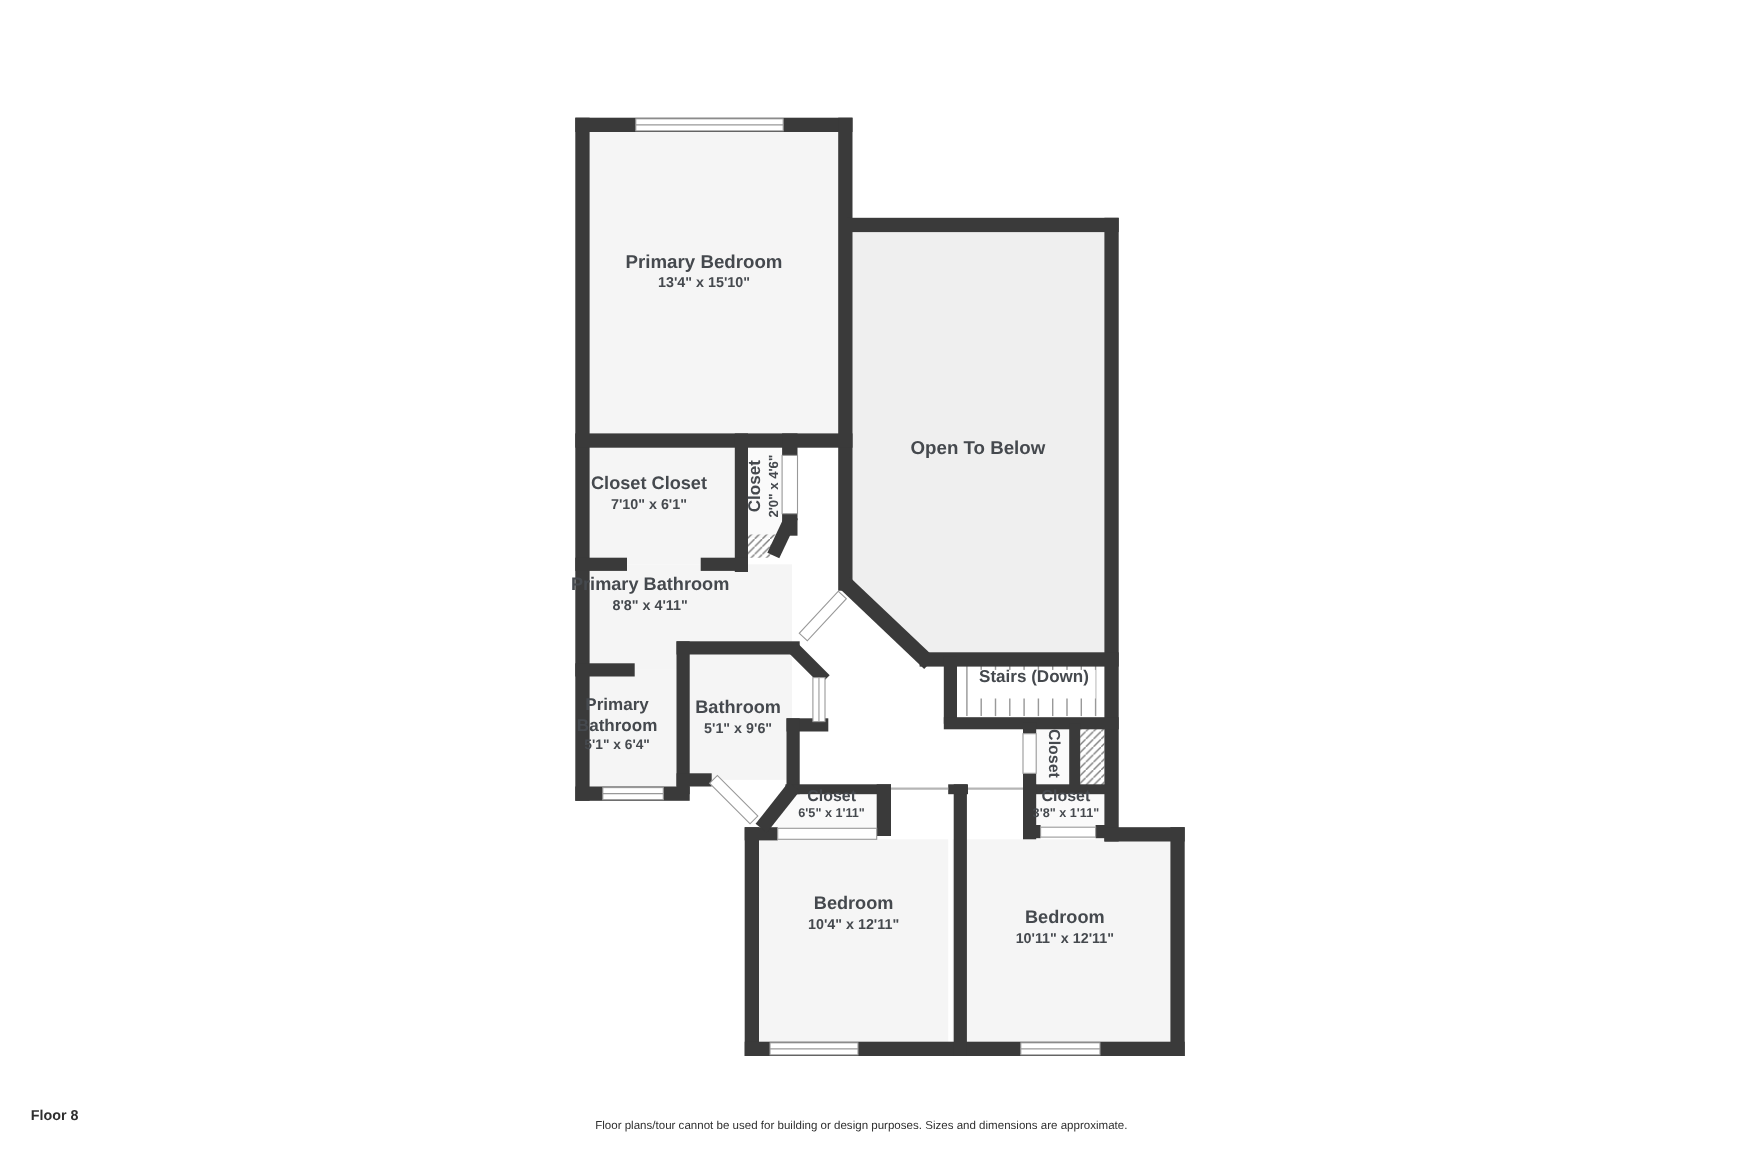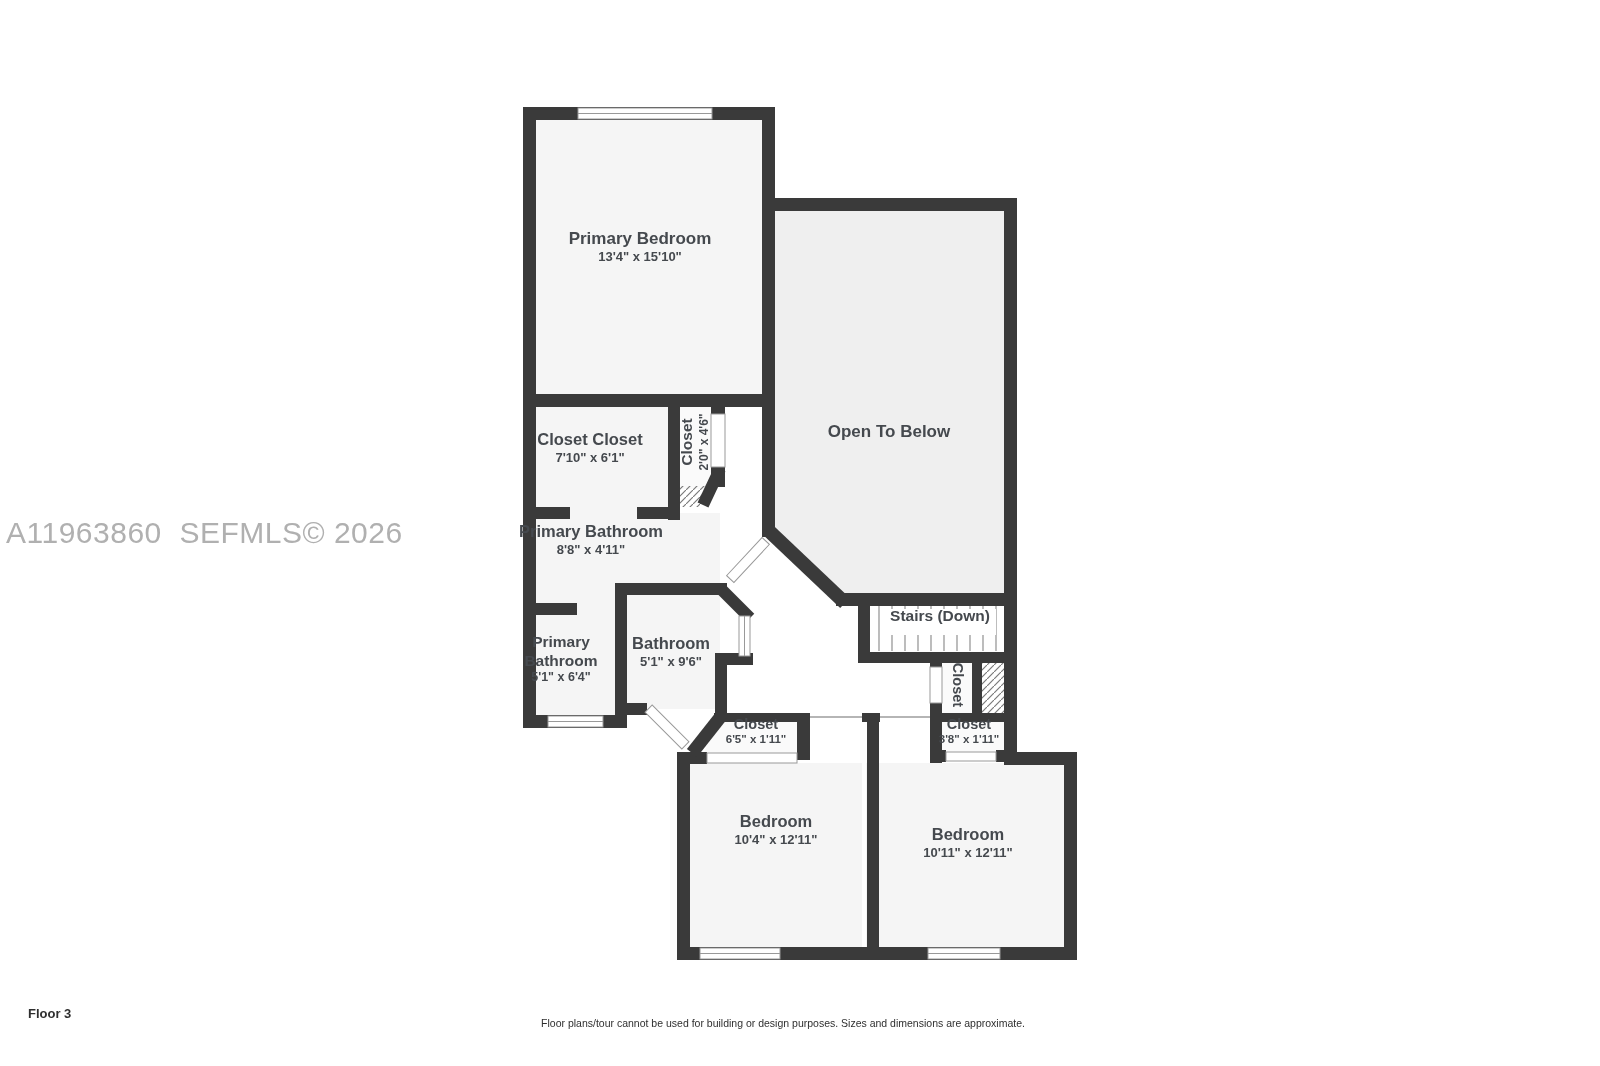--- a/index.html
+++ b/index.html
@@ -147,21 +147,21 @@
       <rect x="722" y="555" width="52" height="10" fill="#fff" stroke="#999" stroke-width="1"></rect>
     </g>
   </g>
 </svg>
 
 <div class="lbl" style="left:640px;top:247px;">
   <span class="room-name">Primary Bedroom</span>
   <span class="dims room-dims">13'4" x 15'10"</span>
 </div>
 
-<div class="lbl room-name" style="left:889px;top:432px;">Open To Below</div>
+<div class="lbl room-name" style="left:889px;top:408px;">Open To Below</div>
 
 <div class="lbl" style="left:590px;top:448px;font-size:16.5px;">
   <span>Closet Closet</span>
   <span class="dims room-dims">7'10" x 6'1"</span>
 </div>
 
 <div class="lbl rot-ccw" style="left:694px;top:442px;">
   <span style="font-size:15.5px;display:block;">Closet</span>
   <span style="font-size:12px;display:block;">2'0" x 4'6"</span>
 </div>
@@ -199,18 +199,17 @@
 <div class="lbl" style="left:776px;top:830px;font-size:16.5px;">
   <span>Bedroom</span>
   <span class="dims room-dims">10'4" x 12'11"</span>
 </div>
 
 <div class="lbl" style="left:968px;top:843px;font-size:16.5px;">
   <span>Bedroom</span>
   <span class="dims room-dims">10'11" x 12'11"</span>
 </div>
 
-<div id="watermark">A11963860  SEFMLS© 2026</div>
-
-<div id="floor-label">Floor 3</div>
+
+<div id="floor-label">Floor 8</div>
 <div id="disclaimer">Floor plans/tour cannot be used for building or design purposes. Sizes and dimensions are approximate.</div>
 
 </div>
 
 </body></html>

